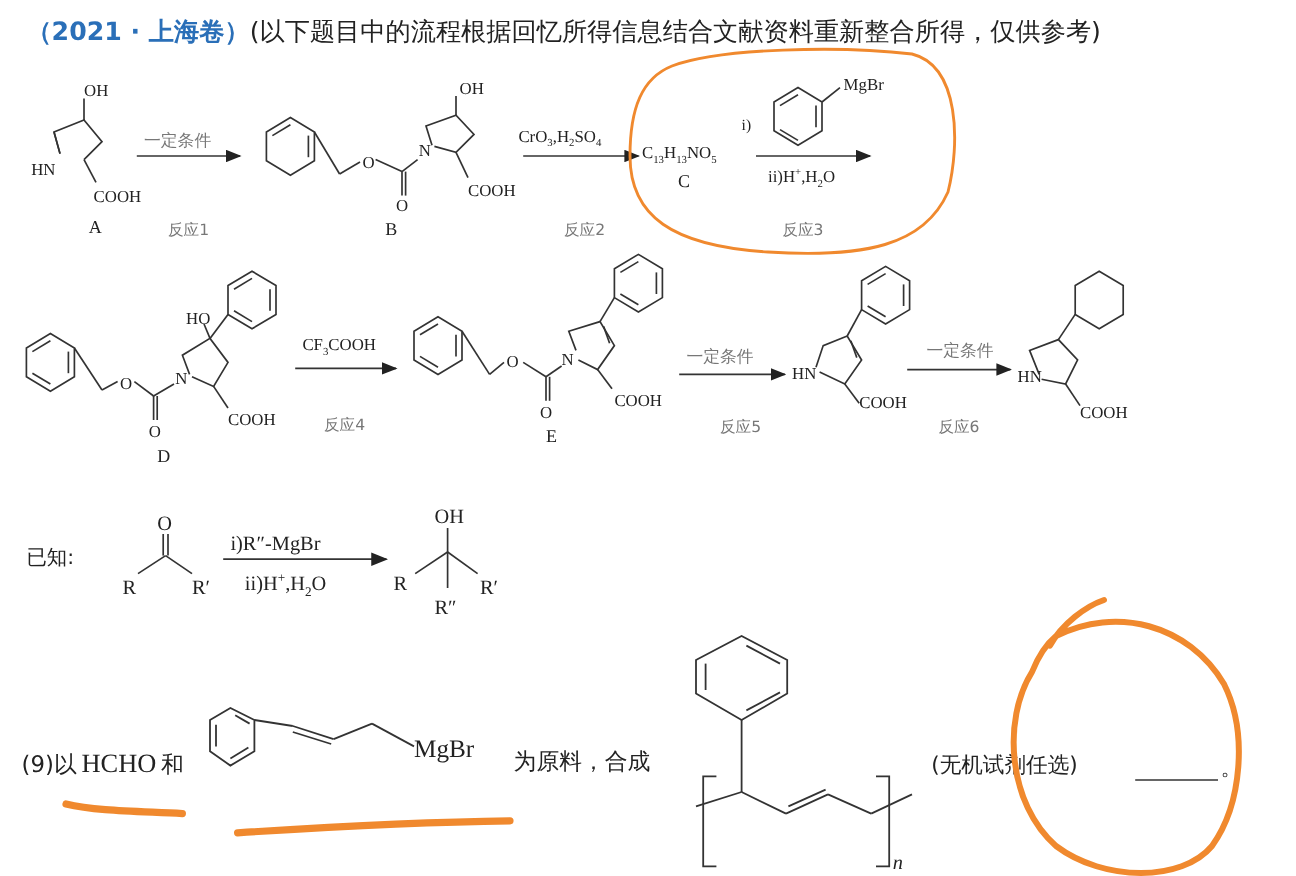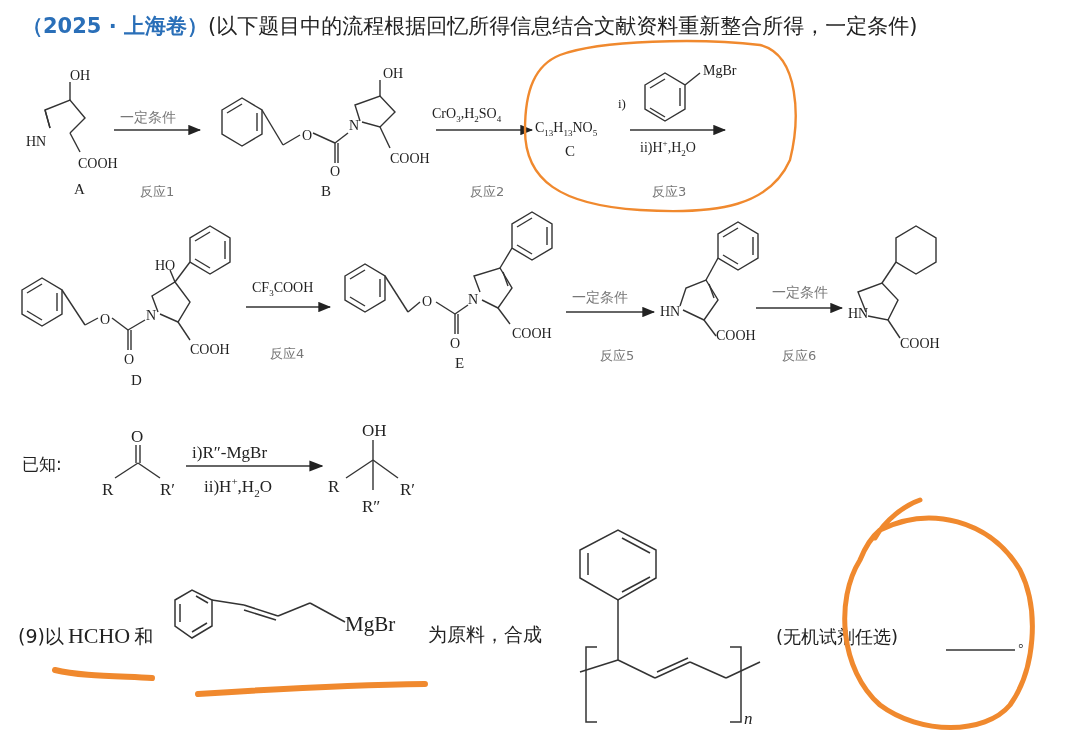--- a/index.html
+++ b/index.html
@@ -11,21 +11,21 @@
   svg.scheme{position:absolute;left:0;top:0;}
   .lbl{font-family:"Liberation Serif","DejaVu Serif",serif;fill:#222;}
   .cn{font-family:"DejaVu Sans","Liberation Sans",sans-serif;}
   .gray{fill:#777;}
   .q{font-size:22px;}
 </style>
 </head>
 <body>
 
 <div class="abs header">
-  <span class="src">（2025 · 上海卷）</span><span class="note">(以下题目中的流程根据回忆所得信息结合文献资料重新整合所得，一定条件)</span>
+  <span class="src">（2021 · 上海卷）</span><span class="note">(以下题目中的流程根据回忆所得信息结合文献资料重新整合所得，仅供参考)</span>
 </div>
 
 <svg class="scheme" width="1080" height="730" viewBox="0 0 1080 730">
   <defs>
     <marker id="arr" markerWidth="10" markerHeight="8" refX="9" refY="4" orient="auto">
       <path d="M0,0 L10,4 L0,8 Z" fill="#222"></path>
     </marker>
   </defs>
 
   <g stroke="#333" stroke-width="1.4" fill="none">

